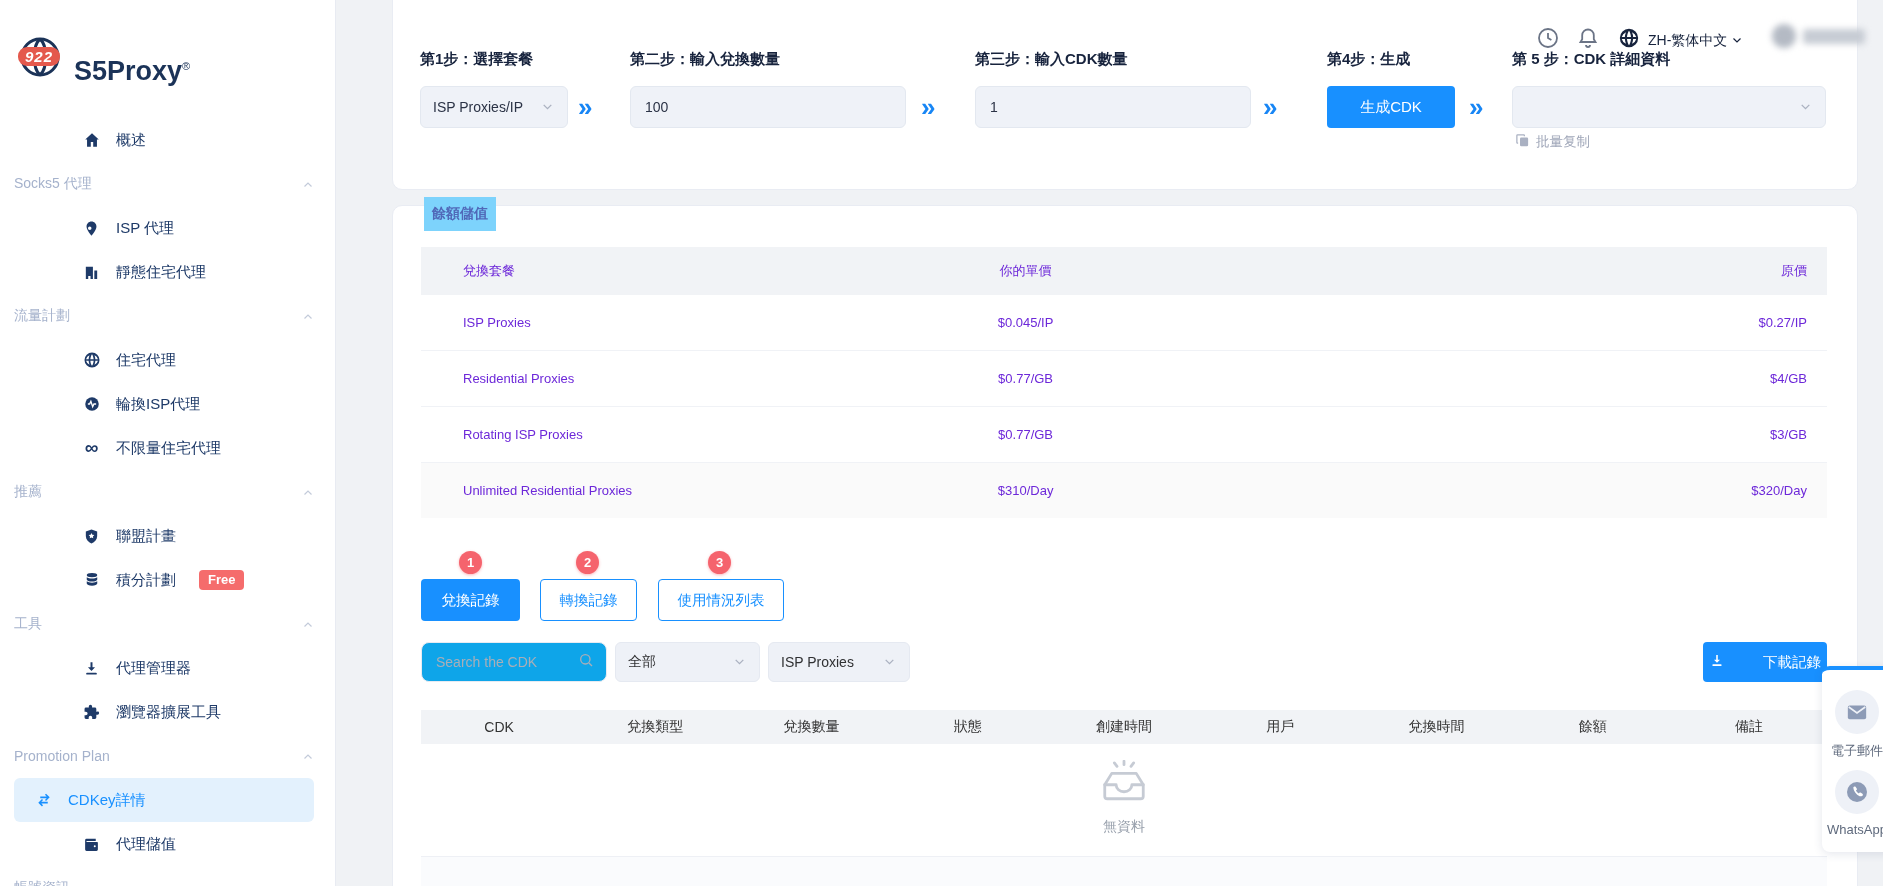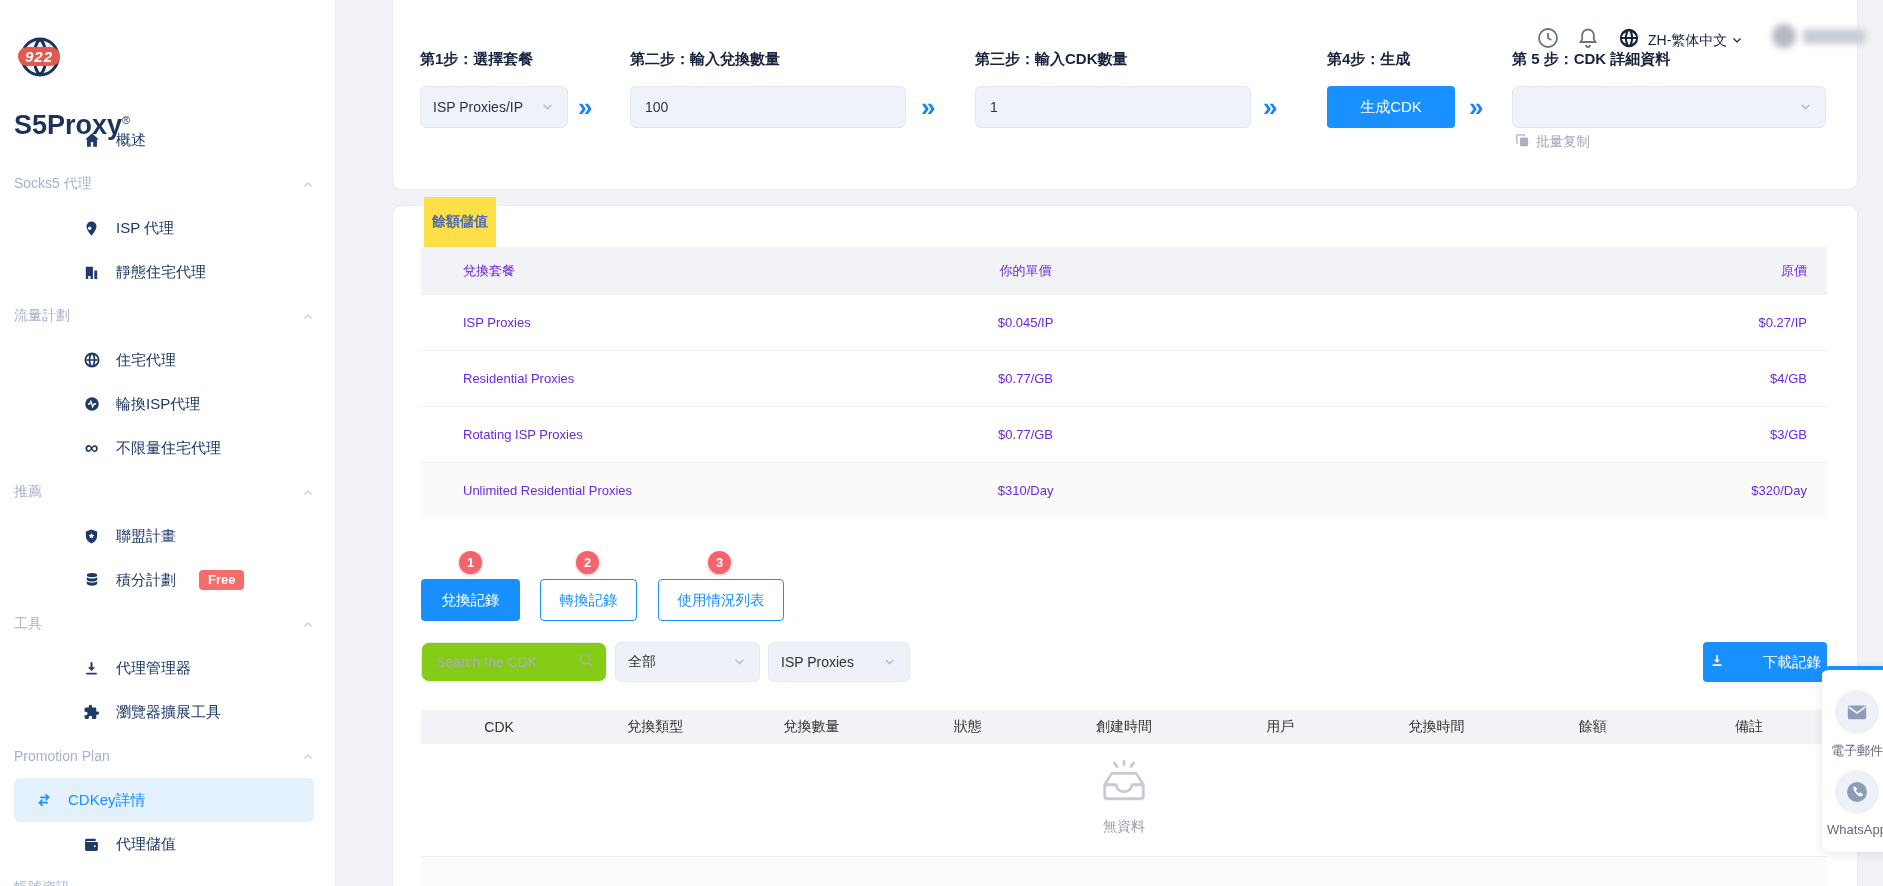--- a/index.html
+++ b/index.html
@@ -2,21 +2,21 @@
 <html><head>
 <meta charset="utf-8">
 <style>
   html,body{margin:0;padding:0;}
   body{font-family:"Liberation Sans","DejaVu Sans",sans-serif;background:#f0f2f5;}
   .stage{position:relative;width:1883px;height:886px;overflow:hidden;background:#f0f2f5;}
   .abs{position:absolute;}
   .card{background:#fff;border:1px solid #e9ecf3;border-radius:10px;box-sizing:border-box;}
   
   .sidebar{left:0;top:0;width:336px;height:886px;background:#fff;border-right:1px solid #e8ebf2;box-sizing:border-box;}
-  .logo{left:14px;top:34px;display:flex;align-items:flex-start;gap:8px;flex-direction:column;}
+  .logo{left:14px;top:34px;display:flex;align-items:flex-start;gap:8px;}
   .logo-globe{position:relative;width:52px;height:46px;}
   .logo-badge{position:absolute;left:4px;top:13px;background:#e4594d;color:#fff;font-weight:700;font-style:italic;
     font-size:15px;padding:1px 7px;border-radius:9px;letter-spacing:1px;}
   .logo-text{font-size:27px;font-weight:800;color:#1b3358;line-height:64px;}
   .logo-reg{font-size:11px;color:#1b3358;vertical-align:super;font-weight:400;}
   .side-list{left:0;top:118px;width:336px;}
   .srow{height:44px;display:flex;align-items:center;padding:0 22px 0 34px;gap:15px;color:#1e3a68;
     font-size:15px;font-weight:500;cursor:pointer;margin-left:48px;}
   .srow .s-ico{width:19px;height:19px;display:flex;align-items:center;justify-content:center;color:#1e3a68;flex:0 0 19px;}
   .srow.active{margin:0 22px 0 14px;padding-left:20px;background:#e3f1fd;border-radius:6px;color:#1890ff;}
@@ -39,36 +39,36 @@
   .fld{background:#eff2f8;border:1px solid #e3e8f0;border-radius:6px;height:42px;display:flex;align-items:center;
     padding:0 12px;font-size:14px;color:#2b3346;box-sizing:border-box;justify-content:space-between;cursor:pointer;}
   .fld input{border:none;background:transparent;outline:none;font-size:14px;color:#2b3346;width:100%;
     font-family:inherit;}
   .chev-dn{width:14px;height:14px;color:#aab1c0;flex:0 0 14px;}
   .dbl{height:42px;display:flex;align-items:center;color:#1886f5;font-size:26px;font-weight:700;}
   .btn-primary{background:#1890ff;color:#fff;border:none;border-radius:4px;font-size:15px;cursor:pointer;
     display:flex;align-items:center;justify-content:center;gap:8px;font-family:inherit;}
   .copy-row{display:flex;align-items:center;gap:6px;color:#9fa6b8;font-size:13.5px;cursor:pointer;}
   
-  .legend{background:#fde047;padding:16px 8px;color:#5068b8;font-size:14px;font-weight:700;}
+  .legend{background:#7dd3fc;padding:8px 8px;color:#5068b8;font-size:14px;font-weight:700;}
   .pt{width:1406px;box-sizing:border-box;}
   .pt-h,.pt-r{display:grid;grid-template-columns:30% 26% 44%;align-items:center;font-size:13px;color:#6d28d9;}
   .pt-h{background:#f1f3f6;height:48px;font-weight:500;}
   .pt-r{background:#fff;height:55px;border-bottom:1px solid #f0f2f6;}
   .pt-r.shade{background:#fafafa;border-bottom:none;}
   .c1{padding-left:42px;text-align:left;}
   .c2{text-align:center;}
   .c3{text-align:right;padding-right:20px;}
   .num-badge{width:23px;height:23px;border-radius:50%;background:#f5636d;color:#fff;font-size:13px;font-weight:700;
     display:flex;align-items:center;justify-content:center;box-shadow:0 1px 3px rgba(245,99,109,.45);}
   .tab-btn{height:42px;border-radius:4px;font-size:14.5px;display:flex;align-items:center;justify-content:center;
     cursor:pointer;box-sizing:border-box;font-family:inherit;}
   .tab-btn.fill{background:#1890ff;color:#fff;border:none;}
   .tab-btn.line{background:#fff;color:#1890ff;border:1px solid #1890ff;}
-  .search-box{background:#84cc16;border:1px solid #e7ebf2;border-radius:8px;height:40px;display:flex;
+  .search-box{background:#0ea5e9;border:1px solid #e7ebf2;border-radius:8px;height:40px;display:flex;
     align-items:center;padding:0 12px;box-sizing:border-box;justify-content:space-between;}
   .search-box input{border:none;background:transparent;outline:none;font-size:14px;color:#2b3346;width:140px;
     font-family:inherit;}
   .search-box input::placeholder{color:#a9aeb8;}
   .sel{background:#eef1f7;border:1px solid #e5e9f1;border-radius:6px;height:40px;display:flex;align-items:center;
     justify-content:space-between;padding:0 12px;font-size:14px;color:#303133;box-sizing:border-box;cursor:pointer;}
   .rt-head{display:grid;grid-template-columns:repeat(9,1fr);background:#f1f3f6;height:34px;align-items:center;
     text-align:center;font-size:14px;color:#333;}
   .empty-txt{color:#98a0ac;font-size:14px;text-align:center;}
   .foot-strip{background:#fafbfd;border-top:1px solid #eef0f5;}

